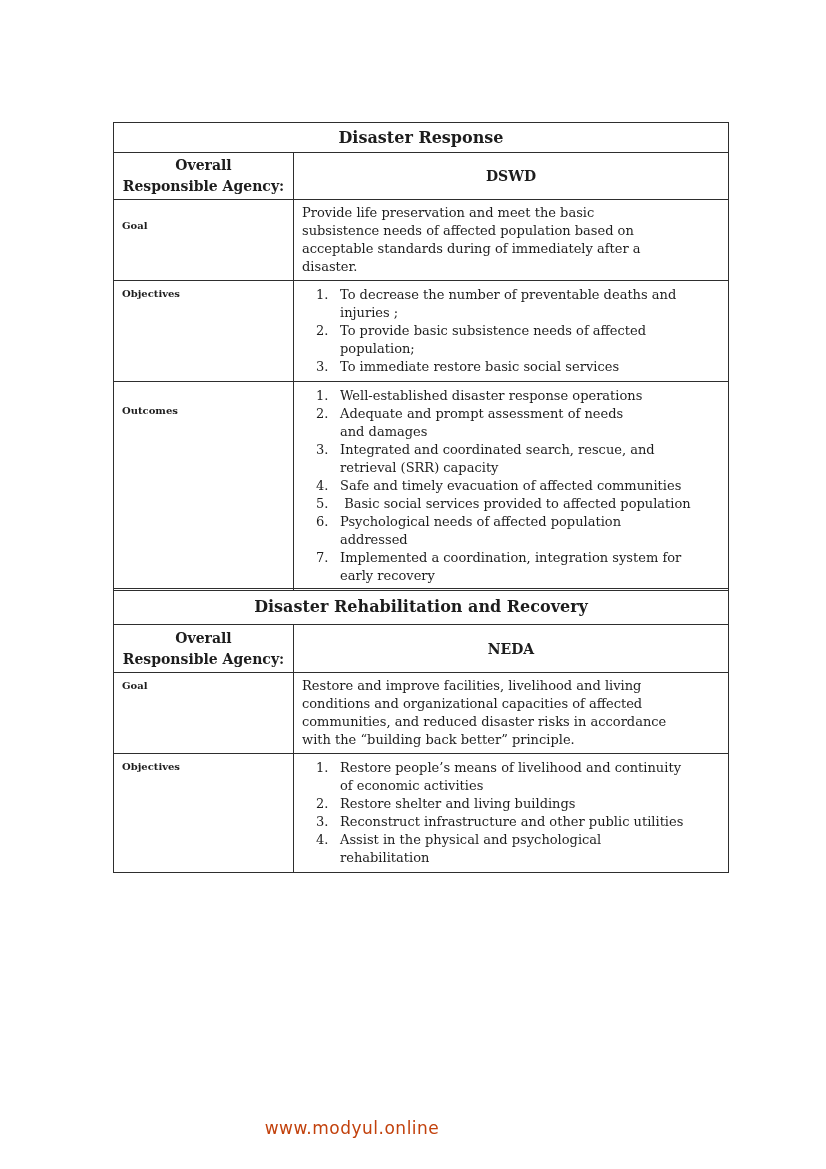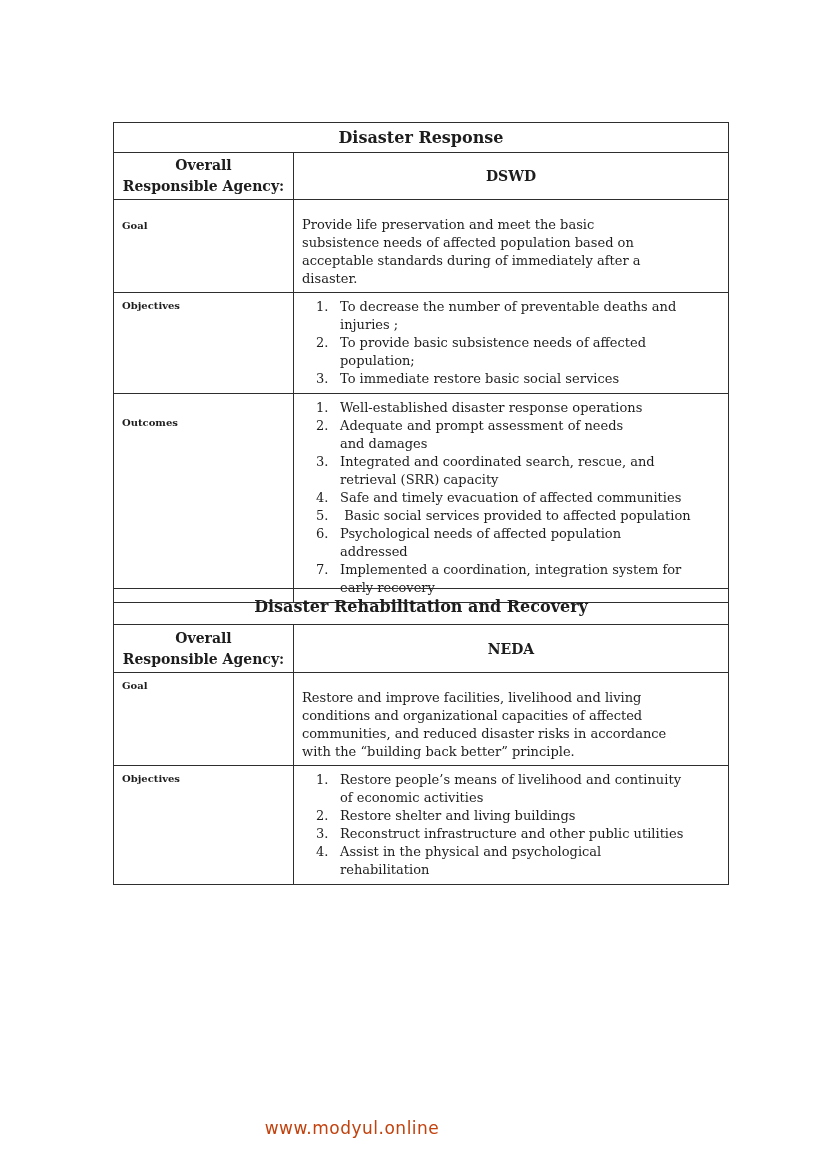--- a/index.html
+++ b/index.html
@@ -60,21 +60,21 @@
     font-weight: bold;
     font-size: 10px;
   }
   td.row-label.offset-goal { padding-top: 17px; }
   td.row-label.offset-outcomes { padding-top: 20px; }
   #table-1 tr.goal-row { height: 71px; }
   #table-1 tr.objectives-row { height: 97px; }
   #table-1 tr.outcomes-row { height: 204px; }
   #table-2 tr.goal-row { height: 80px; }
   #table-2 tr.objectives-row { height: 114px; }
-  .para { white-space: pre-line; margin-top: 12px; }
+  .para { white-space: pre-line; }
   ol.num-list {
     margin: 1px;
     padding: 0 0 0 13px;
     list-style: none;
     counter-reset: item;
   }
   ol.num-list li {
     position: relative;
     padding-left: 24px;
     white-space: pre-line;

